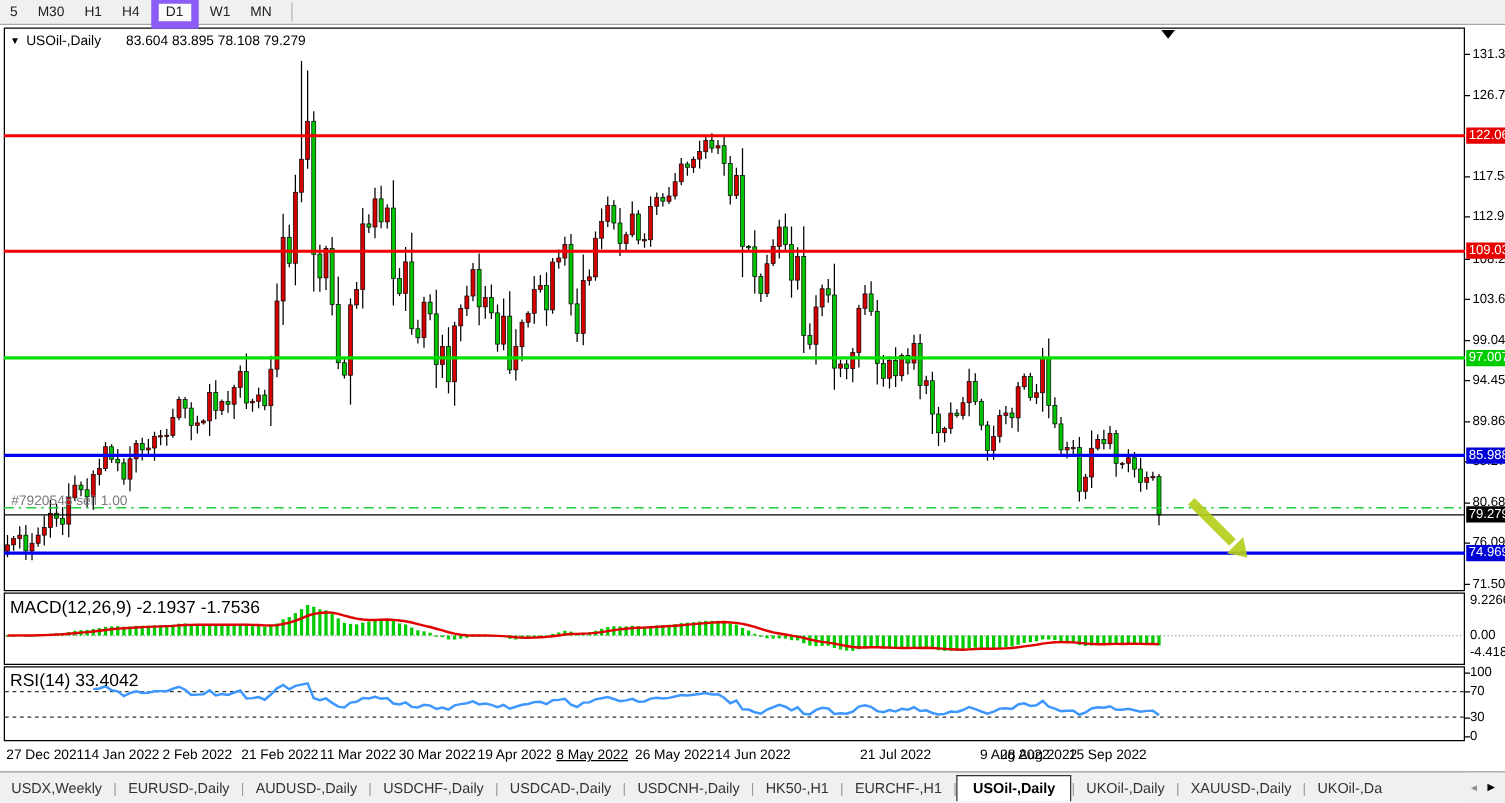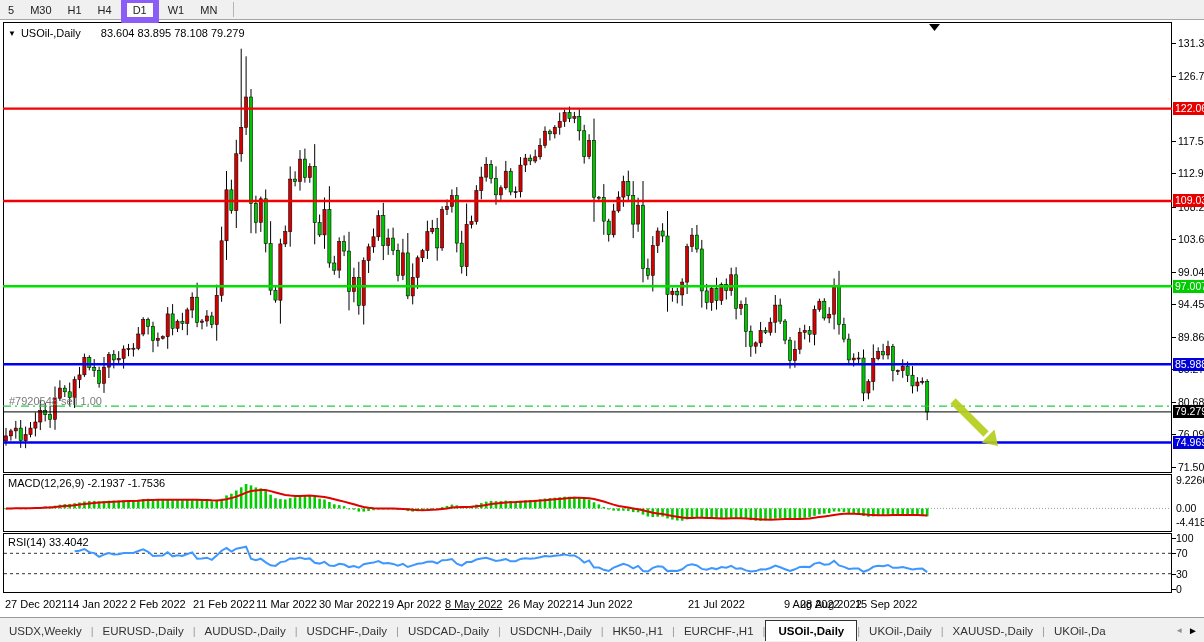--- a/index.html
+++ b/index.html
@@ -12,21 +12,21 @@
   .tbsep{width:1px;height:15px;background:#b5b5b5;margin-left:8px}
   .panel{position:absolute;left:3px;background:#fff;border:1px solid #000;box-sizing:border-box}
   #p-main{top:22px;width:1169px;height:451px}
   #p-macd{top:474px;width:1169px;height:58px}
   #p-rsi{top:533px;width:1169px;height:60px}
   svg.layer{position:absolute;z-index:5}
   .chart-title{position:absolute;left:8px;top:27px;font-size:11px;color:#000;z-index:10}
   .chart-title .dd{font-size:8px;margin-right:5px;vertical-align:1px}
   .chart-title .ohlc{margin-left:20px}
   .pos-label{position:absolute;left:9px;top:395px;font-size:11px;color:#7a7a7a;z-index:10}
-  .ind-label{position:absolute;left:8px;font-size:11px;color:#000;z-index:10}
+  .ind-label{position:absolute;left:8px;font-size:14px;color:#000;z-index:10}
   #macd-label{top:477px}
   #rsi-label{top:536px}
   .ptickmark{position:absolute;left:1172px;width:4px;height:1px;background:#000;z-index:6}
   .ptick{position:absolute;left:1178px;font-size:10.5px;color:#000;height:12px;line-height:12px;z-index:6;white-space:nowrap}
   .plabel{position:absolute;left:1173px;min-width:32px;font-size:10.5px;height:13px;line-height:13px;
           padding:0 2px;z-index:8;white-space:nowrap}
   .xaxis{position:absolute;left:3px;top:594px;width:1169px;height:26px;z-index:6}
   .xlab{position:absolute;top:4px;font-size:11px;color:#000;white-space:nowrap}
   .tabbar{position:absolute;left:0;top:617px;width:1204px;height:25px;background:#f0f0f0;
           border-top:1px solid #9a9a9a;display:flex;align-items:center;z-index:30;overflow:hidden}

